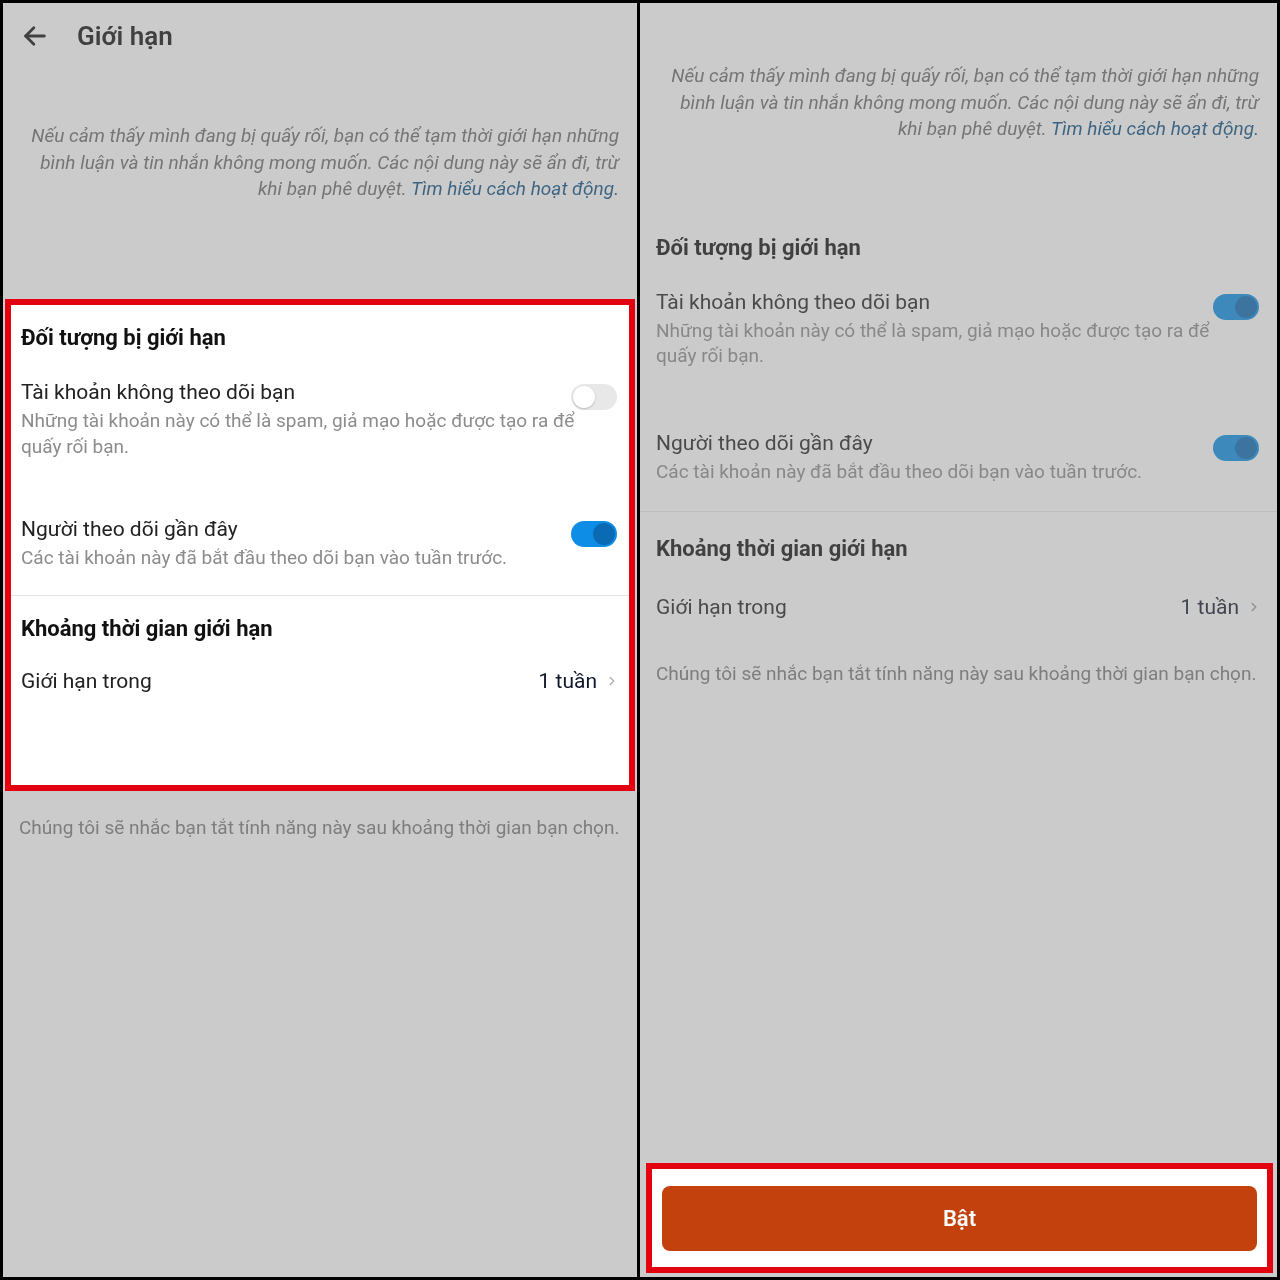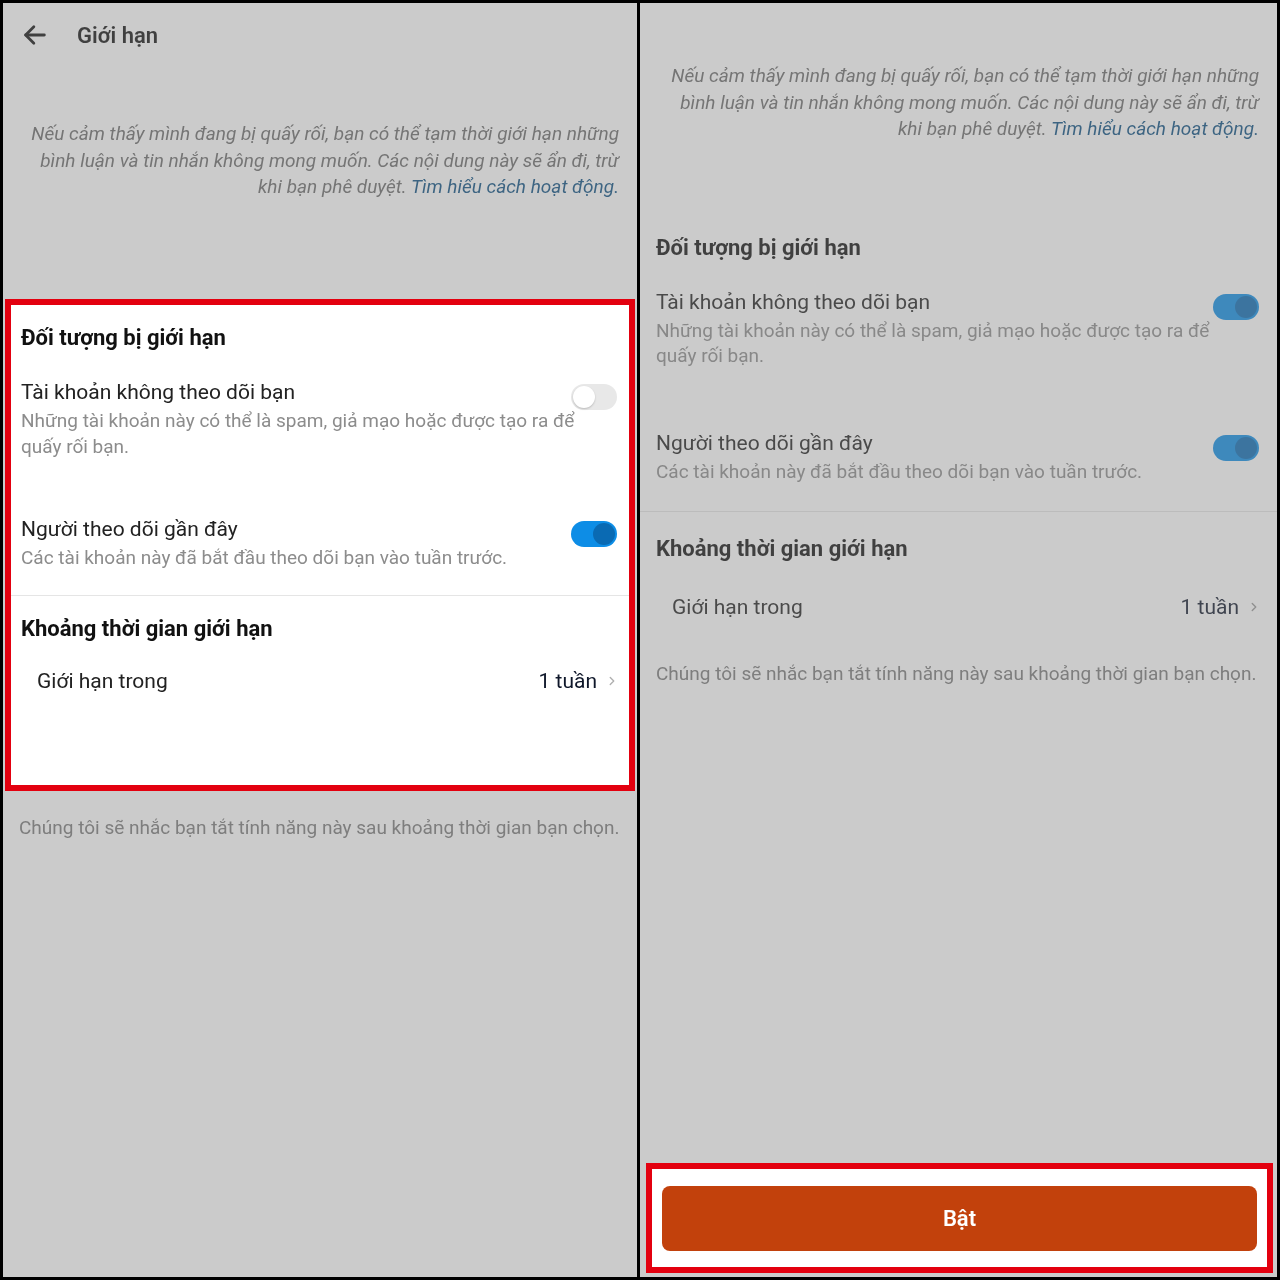--- a/index.html
+++ b/index.html
@@ -30,21 +30,21 @@
     z-index: 5;
   }
   
   .header {
     display: flex;
     align-items: center;
     padding: 18px 16px 12px 18px;
     gap: 28px;
   }
   .back-arrow { width: 28px; height: 28px; display:flex; align-items:center; justify-content:center; }
-  .title { font-size: 22px; font-weight: 600; color:#111; }
+  .title { font-size: 26px; font-weight: 600; color:#111; }
 
   
   .intro {
     padding: 60px 18px 60px 18px;
     text-align: right;
     font-size: 19px;
     line-height: 1.4;
     color: #6b6b6b;
     font-style: italic;
   }
@@ -97,21 +97,21 @@
     background:#0a6ab3;
     border-radius:50%;
     top:2px; right:2px;
   }
   .divider { height:1px; background:#e5e5e5; margin: 6px 0; }
 
   .duration-row {
     display:flex;
     align-items:flex-end;
     justify-content: space-between;
-    padding: 18px 16px 24px 32px;
+    padding: 18px 16px 24px 16px;
   }
   .dur-label { font-size: 21px; color:#222; }
   .dur-val-wrap { display:flex; align-items:center; gap:8px; font-size:21px; color:#0f172a; }
 
   .note {
     padding: 18px 16px;
     font-size: 19px;
     color:#7a7a7a;
     line-height:1.4;
   }

